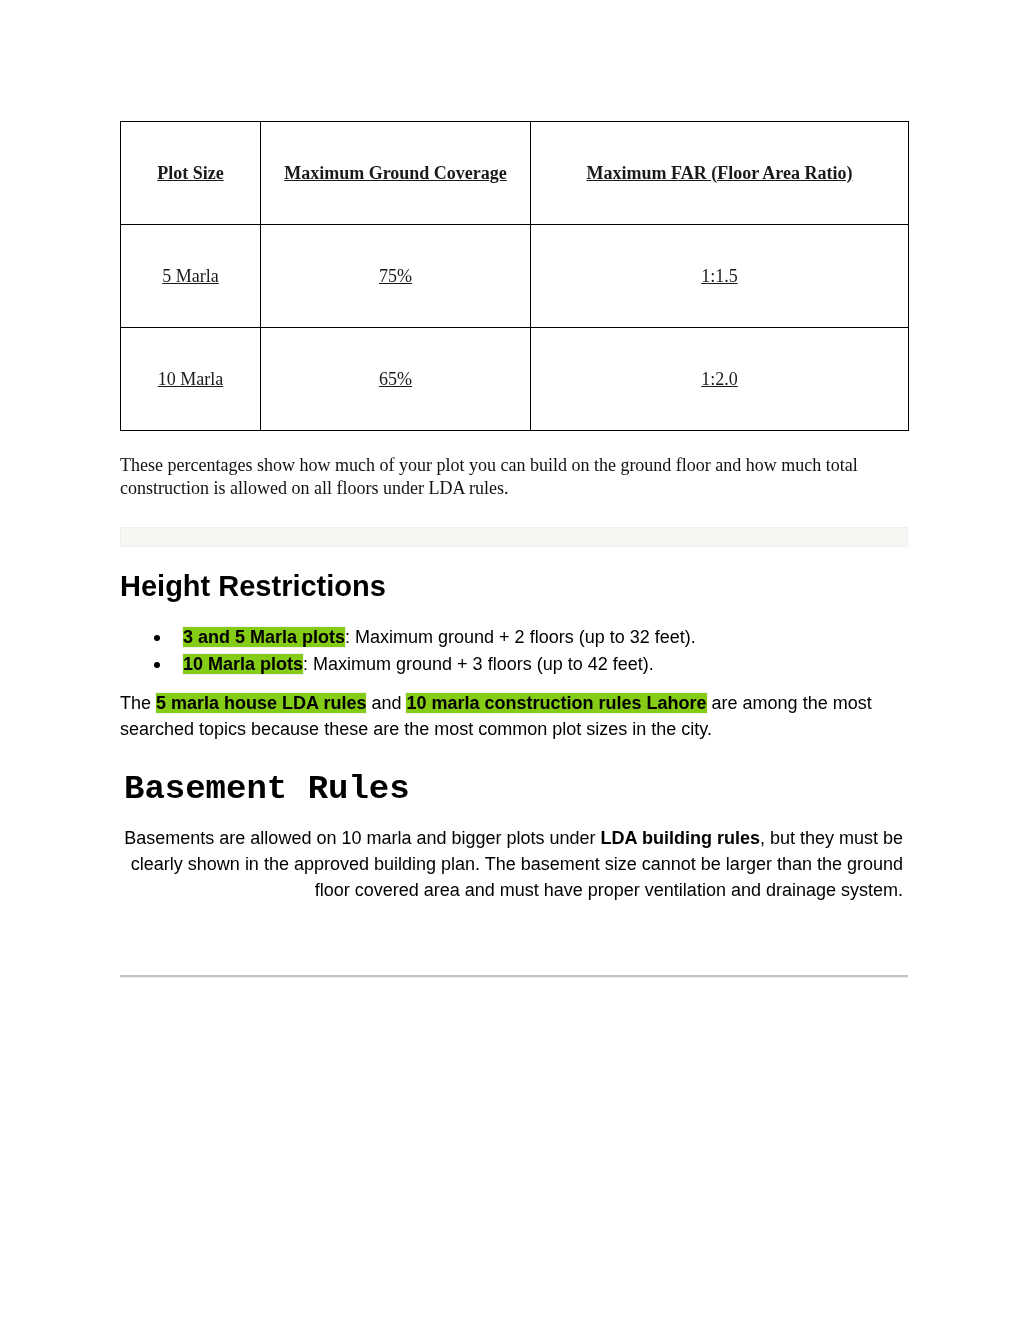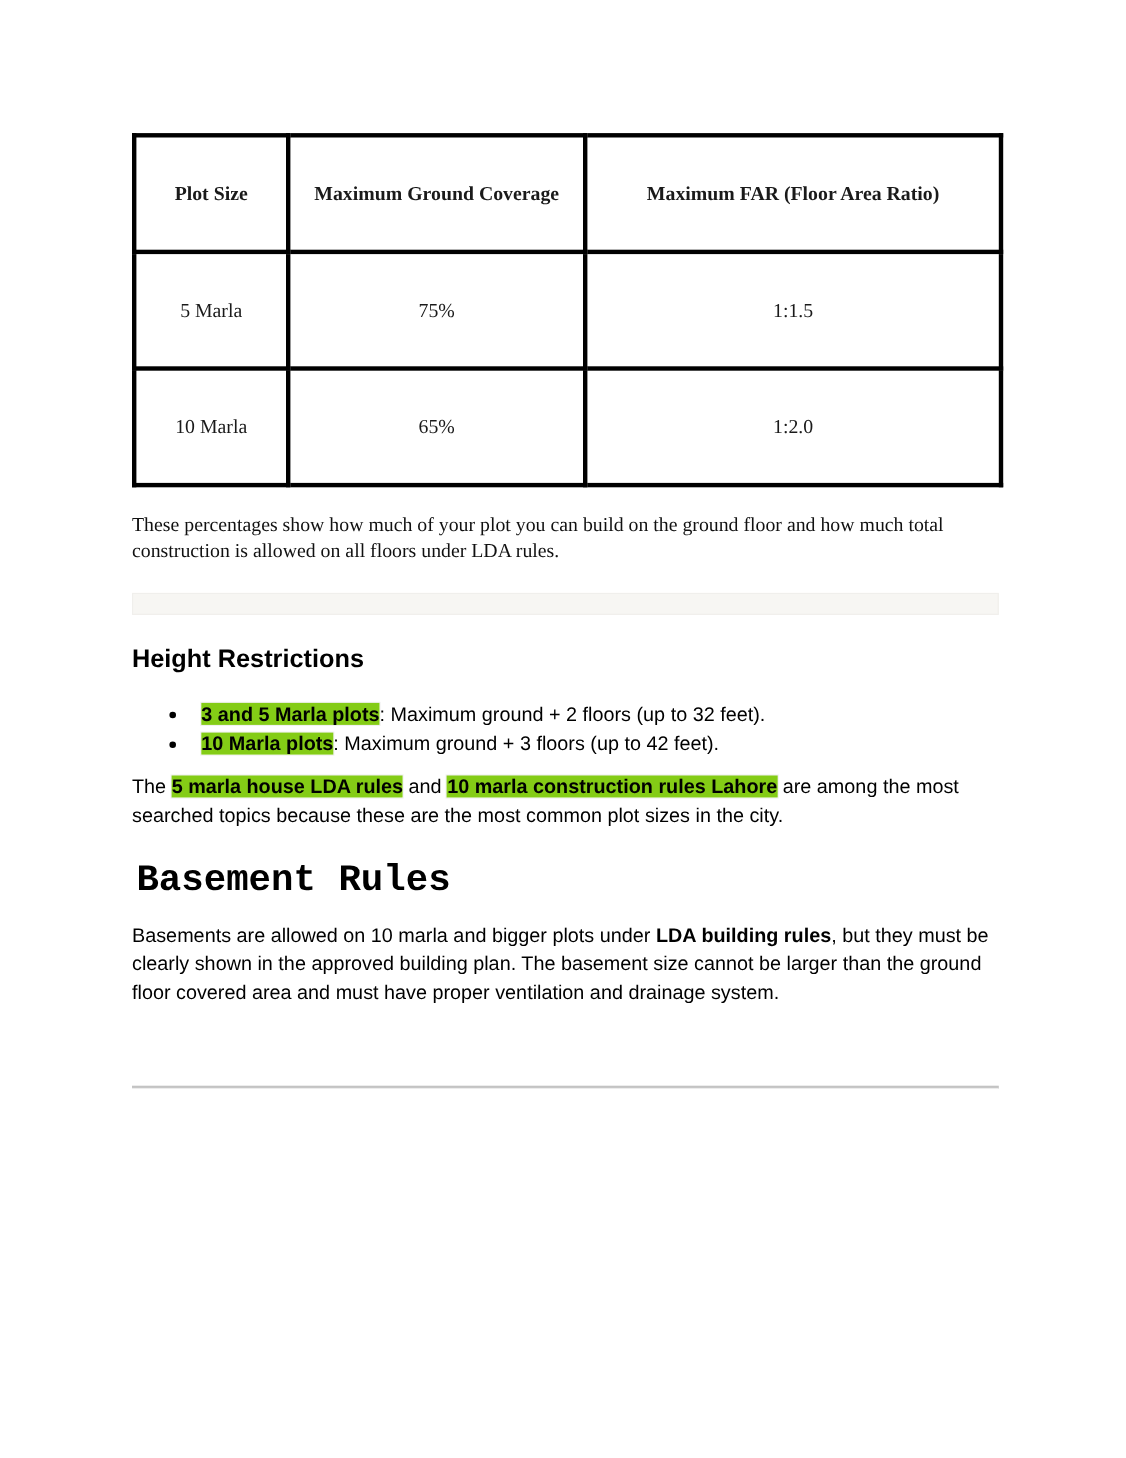--- a/index.html
+++ b/index.html
@@ -27,27 +27,28 @@
     margin-top: 121px;
     border-collapse: collapse;
     width: 788px;
     table-layout: fixed;
     font-family: "Liberation Serif", serif;
     font-size: 18px;
     color: #1a1a1a;
   }
   table.plot-table th,
   table.plot-table td {
-    border: 4px solid #000000;
+    border: 1px solid #000000;
     text-align: center;
     vertical-align: middle;
     height: 102px;
     padding: 0 1px;
     background: #ffffff;
     font-weight: normal;
+    text-decoration: underline;
   }
   table.plot-table th { font-weight: bold; }
   .col-1 { width: 140px; }
   .col-2 { width: 270px; }
   .col-3 { width: 378px; }
 
   
   .note-para {
     margin: 23px 0 0 0;
     font-family: "Liberation Serif", serif;
@@ -64,21 +65,21 @@
     height: 18px;
     background: #f7f6f3;
     border: 1px solid #f0efec;
   }
 
   
   .sans { font-family: "Liberation Sans", sans-serif; color: #000000; }
 
   h2.section-heading {
     font-family: "Liberation Sans", sans-serif;
-    font-size: 23px;
+    font-size: 29px;
     font-weight: bold;
     margin: 26px 0 0 0;
     line-height: 26px;
   }
   ul.height-list {
     margin: 25px 0 0 0;
     padding: 0;
     list-style: none;
     font-size: 18px;
     line-height: 27px;
@@ -111,20 +112,21 @@
     font-size: 34px;
     font-weight: bold;
     margin: 30px 0 0 4px;
     line-height: 34px;
   }
   p.basement-para {
     font-size: 18px;
     line-height: 26px;
     margin: 19px 0 0 0;
     width: 783px;
+    text-align: right;
   }
 
   
   .bottom-rule {
     margin-top: 72px;
     width: 788px;
     height: 2px;
     background: #c3c3c3;
     border-bottom: 1px solid #ececec;
   }

